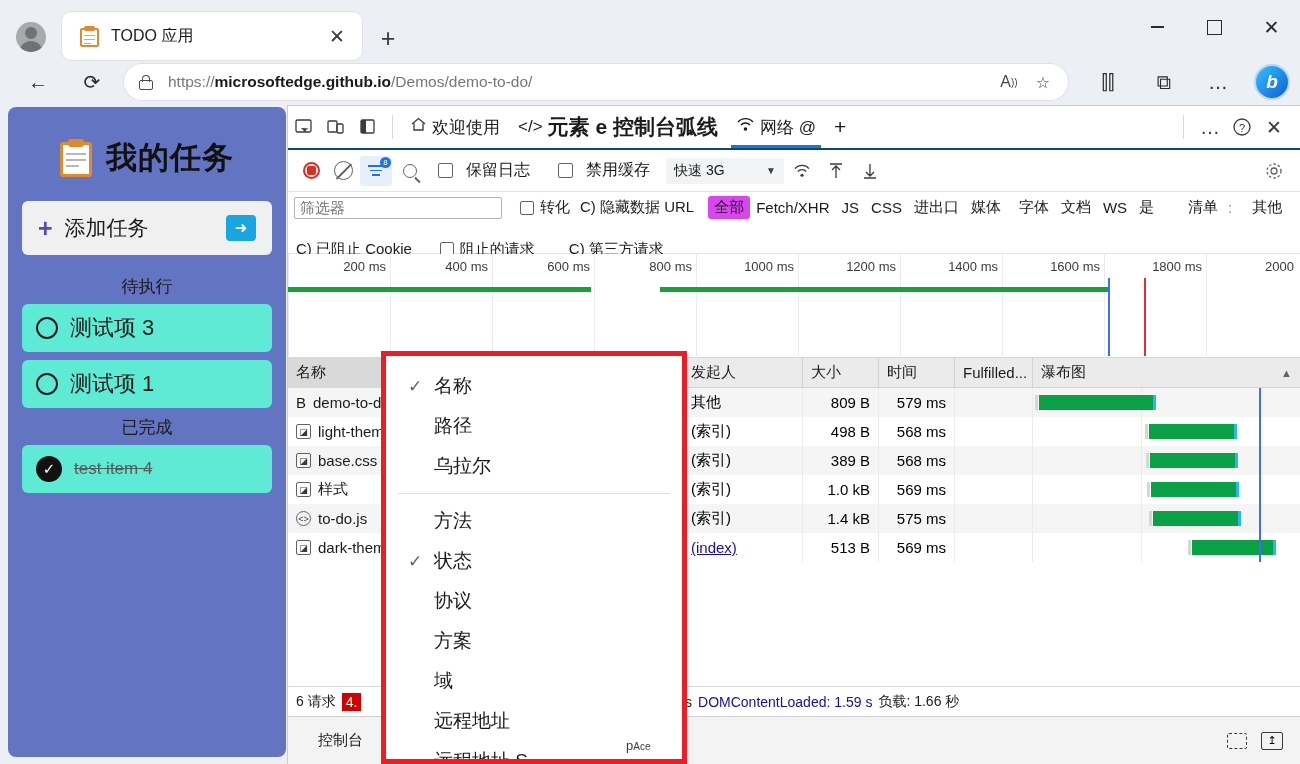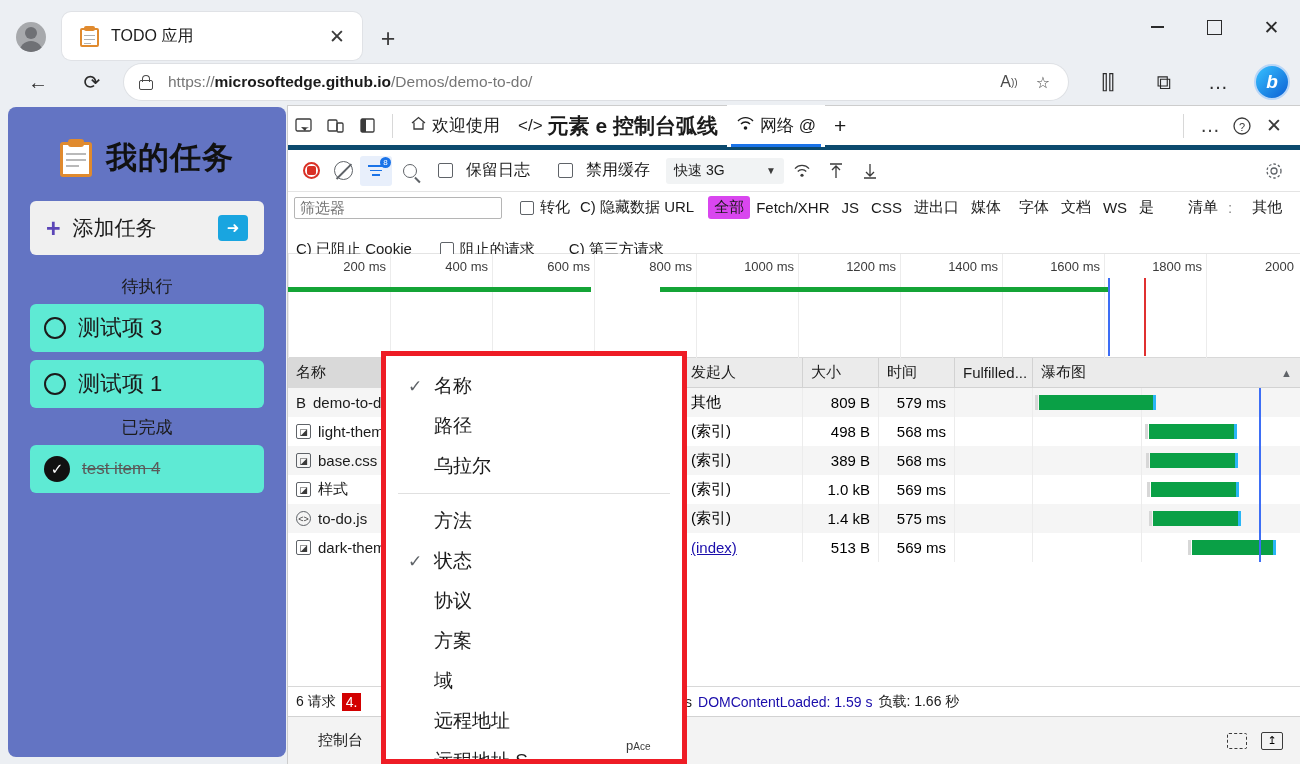--- a/index.html
+++ b/index.html
@@ -110,21 +110,21 @@
     position: absolute; right: 10px; top: 6px; width: 36px; height: 36px;
     border-radius: 50%; background: linear-gradient(135deg,#37c1ff,#0b5fd4);
     display: flex; align-items: center; justify-content: center;
     color: #fff; font-weight: 700; font-size: 19px; font-style: italic;
     border: 2px solid #b9d6f7;
   }
 
   
   .todo-panel {
     position: absolute; left: 8px; top: 107px; width: 278px; height: 650px;
-    background: #6374c3; border-radius: 8px; padding: 16px 22px;
+    background: #6374c3; border-radius: 8px; padding: 16px 14px;
   }
   .todo-header {
     display: flex; align-items: center; justify-content: center; gap: 14px;
     margin-top: 14px; margin-bottom: 22px;
   }
   .todo-clip { width: 32px; height: 38px; position: relative; flex: none; }
   .todo-clip .sheet {
     position: absolute; left: 0; top: 3px; width: 32px; height: 35px;
     background: #fff; border: 3px solid #e08a2e; border-radius: 3px;
   }
@@ -167,21 +167,21 @@
   }
   .task-text { font-size: 22px; color: #1b1b1b; }
   .task-text.done { font-size: 17px; color: #5a5a5a; text-decoration: line-through; }
 
   
   .devtools {
     position: absolute; left: 287px; top: 105px; width: 1013px; height: 659px;
     background: #fff; border-left: 1px solid #cdcdcd; border-top: 1px solid #cdcdcd;
   }
   .dt-tabbar {
-    height: 44px; border-bottom: 5px solid #0c4a6e; display: flex; align-items: center;
+    height: 44px; border-bottom: 2px solid #0c4a6e; display: flex; align-items: center;
     background: #fff; position: relative;
   }
   .dt-iconbtn {
     width: 32px; height: 32px; display: flex; align-items: center; justify-content: center;
     color: #3b3b3b;
   }
   .dt-sep { width: 1px; height: 24px; background: #d8d8d8; margin: 0 8px; }
   .dt-tab {
     display: flex; align-items: center; gap: 5px; padding: 0 9px; height: 42px;
     font-size: 17px; color: #1b1b1b; position: relative; white-space: nowrap;

